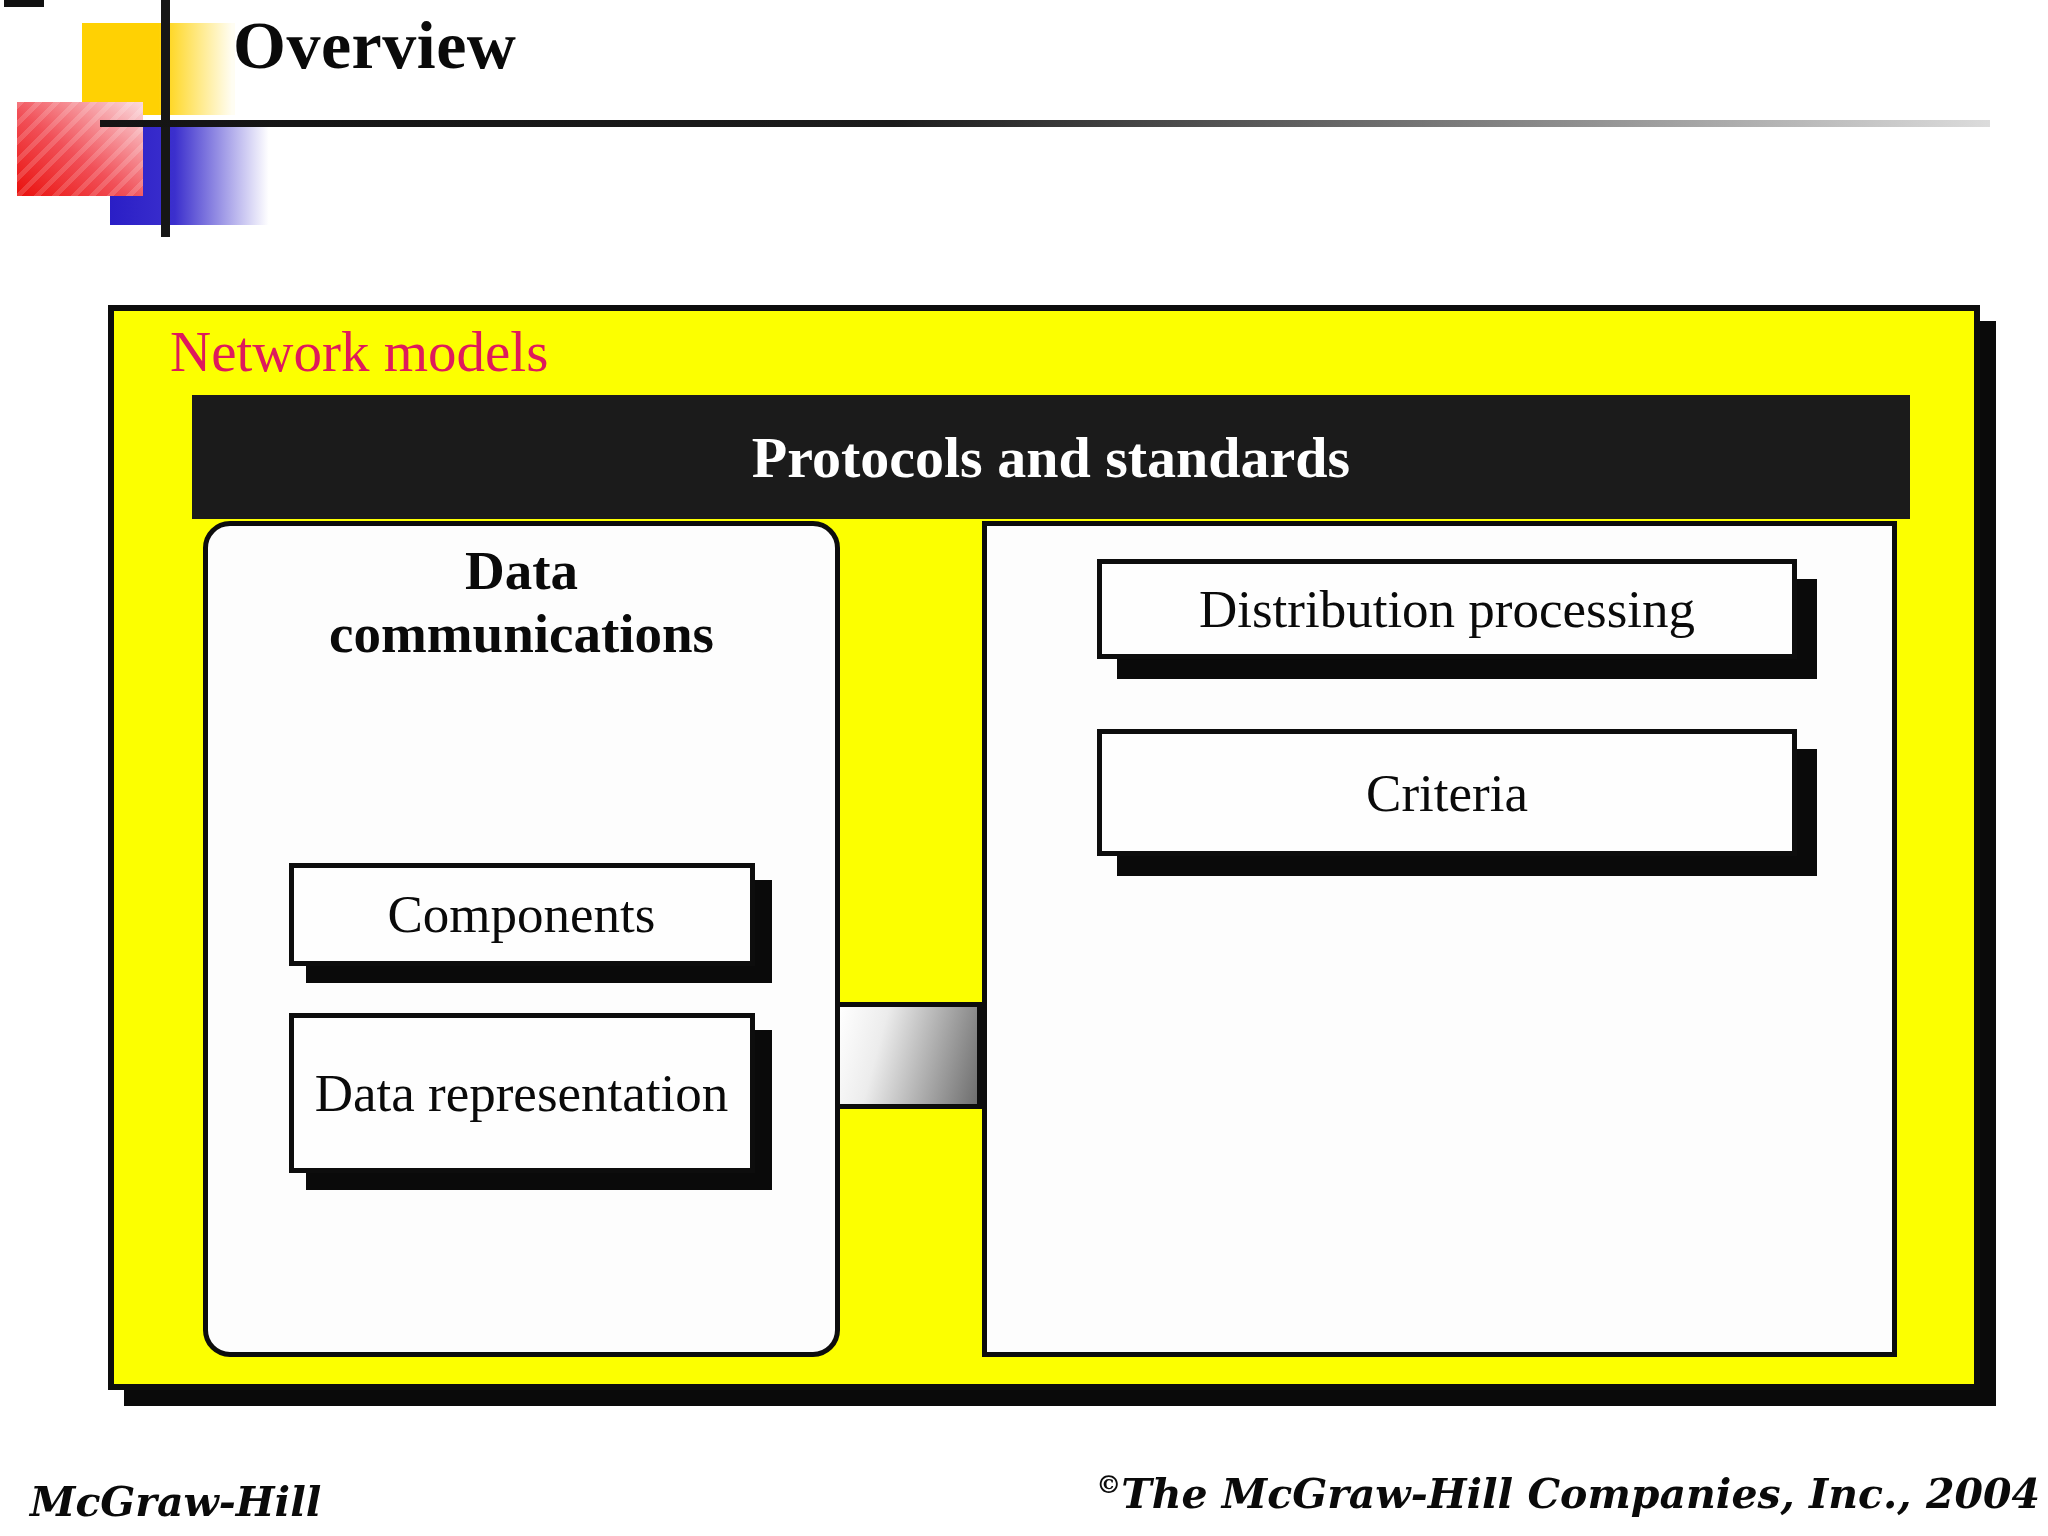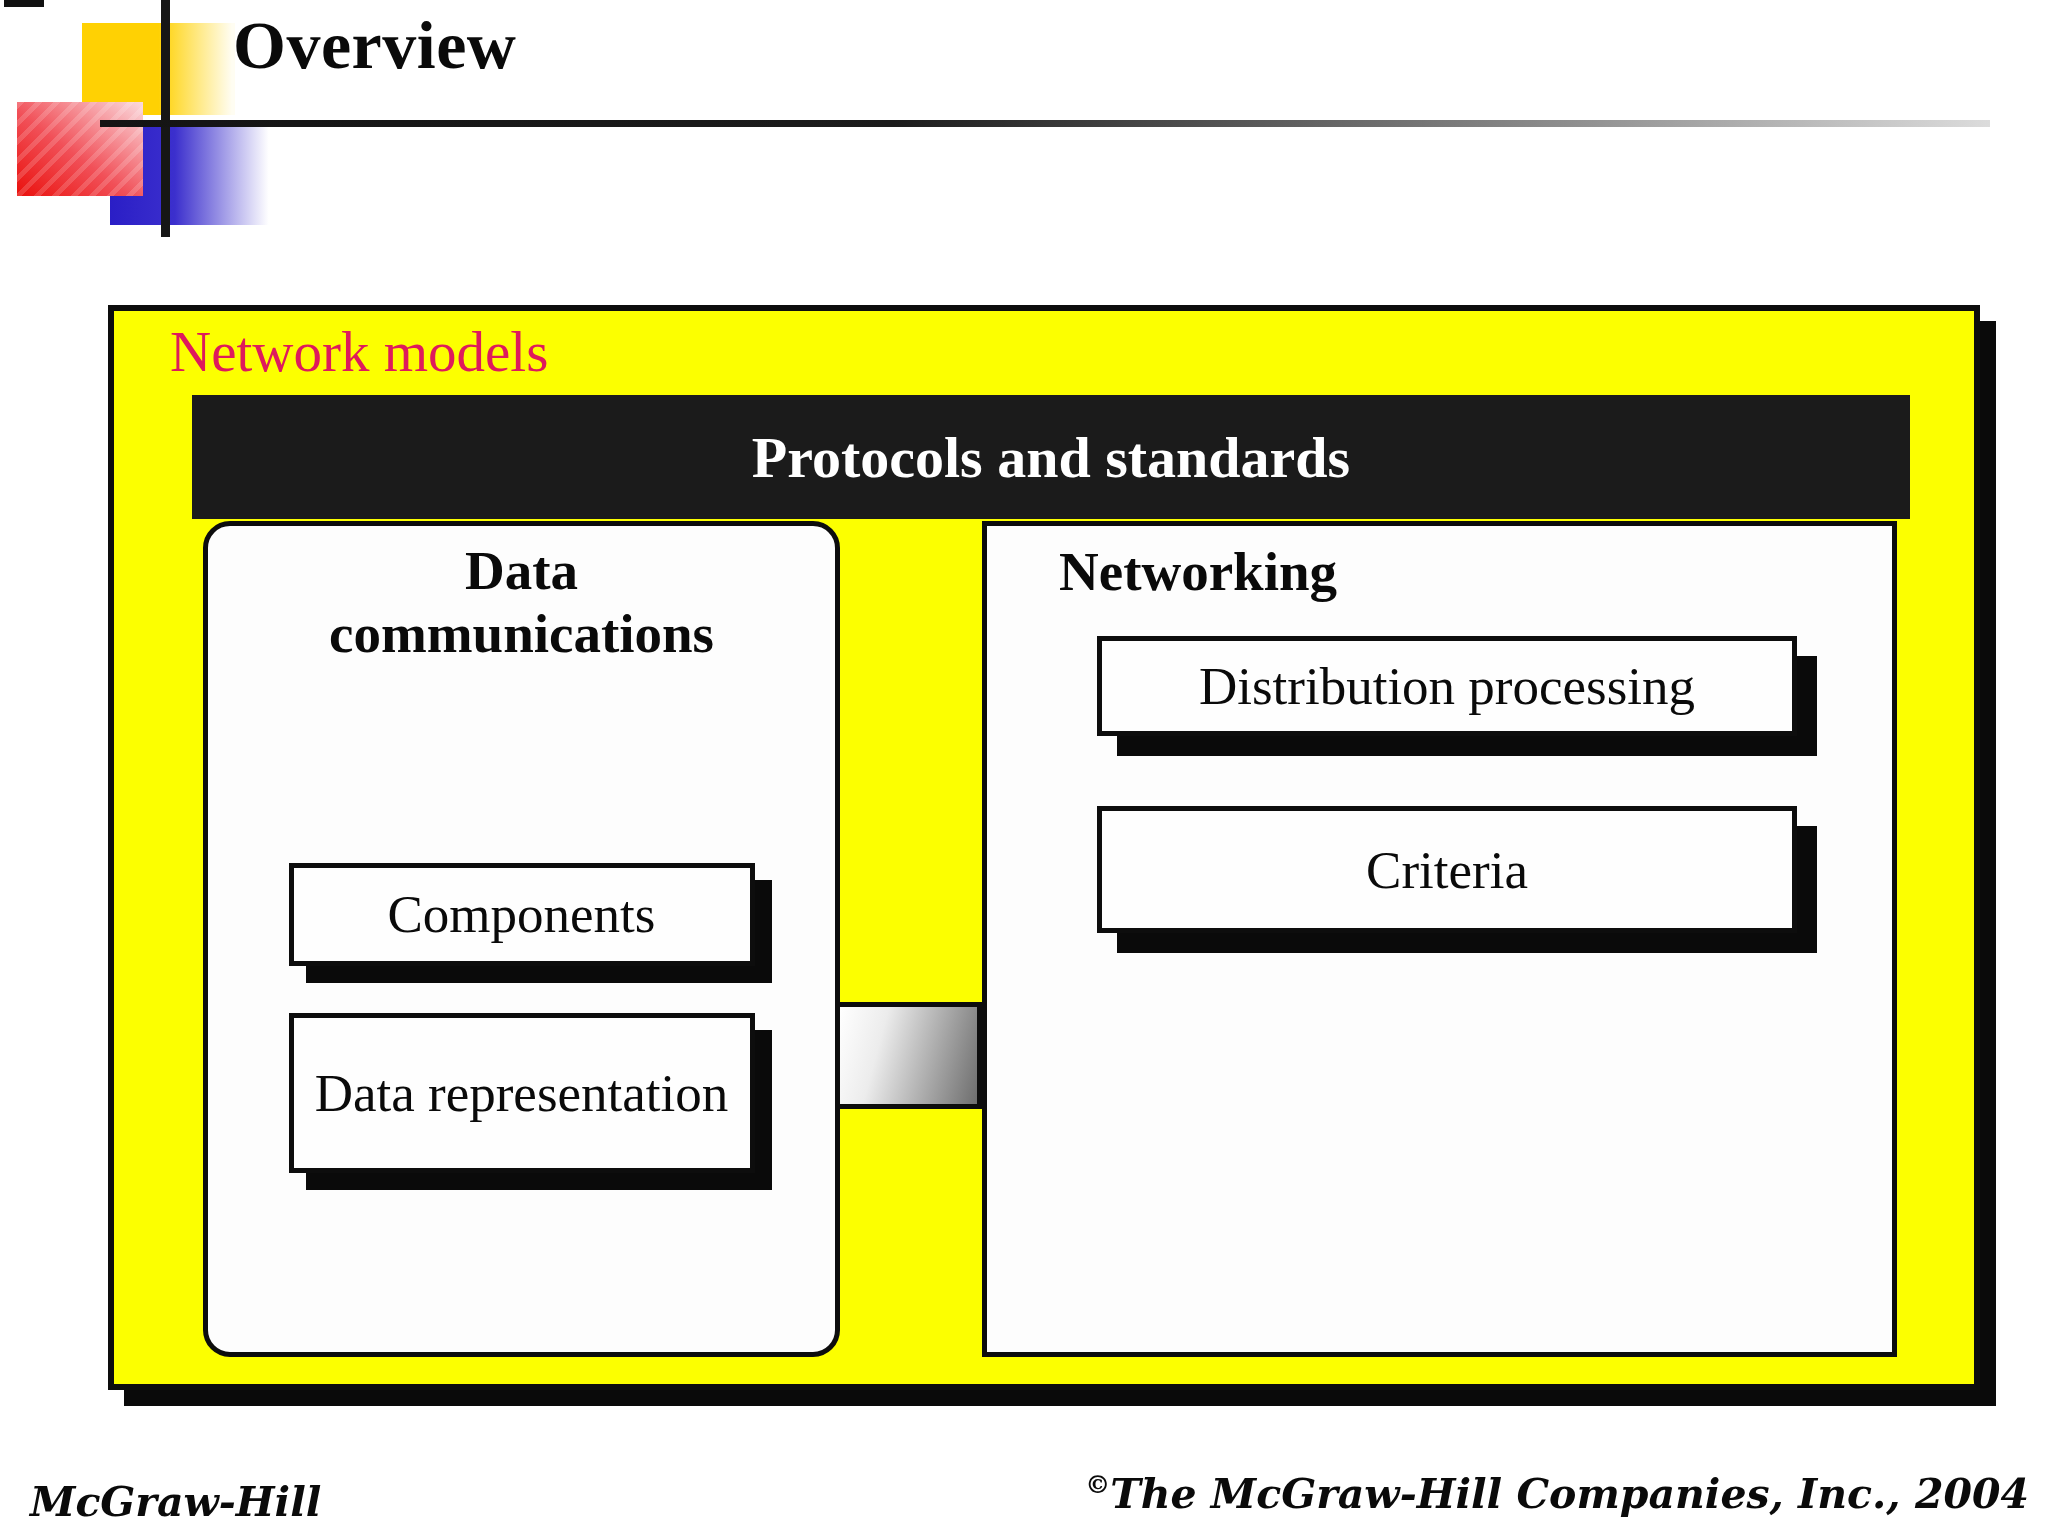--- a/index.html
+++ b/index.html
@@ -67,21 +67,21 @@
   .box-criteria{height:127px;margin-top:70px;}
   .box-structure{height:122px;margin-top:42px;}
   
   .connector{position:absolute;left:643px;top:481px;width:147px;height:107px;
     border:5px solid #0d0d0d;box-sizing:border-box;
     background:linear-gradient(105deg,#ffffff 0%,#ececec 30%,#a0a0a0 72%,#6e6e6e 100%);}
   
   .footer{position:absolute;font-family:"DejaVu Serif",serif;font-style:italic;
     font-weight:bold;font-size:41px;color:#0a0a0a;}
   .footer-left{left:30px;top:1478px;}
-  .footer-right{right:19px;top:1470px;}
+  .footer-right{right:8px;top:1470px;}
   .footer-right sup{font-size:25px;}
 </style>
 </head>
 <body>
 
 <div class="corner-mark"></div>
 <div class="sq sq-yellow"></div>
 <div class="sq sq-blue"></div>
 <div class="sq sq-red"></div>
 <div class="vline"></div>
@@ -97,21 +97,20 @@
 
     <div class="panels">
 
       <div class="panel panel-left">
         <div class="panel-title-left">Data communications</div>
         <div class="small-box box-components">Components</div>
         <div class="small-box box-datarep">Data representation</div>
       </div>
 
       <div class="panel panel-right">
-        <div class="panel-title-right">Networking</div>
         <div class="rbox box-dist">Distribution processing</div>
         <div class="rbox box-criteria">Criteria</div>
       </div>
 
       <div class="connector"></div>
     </div>
   </div>
 </div>
 
 <div class="footer footer-left">McGraw-Hill</div>

